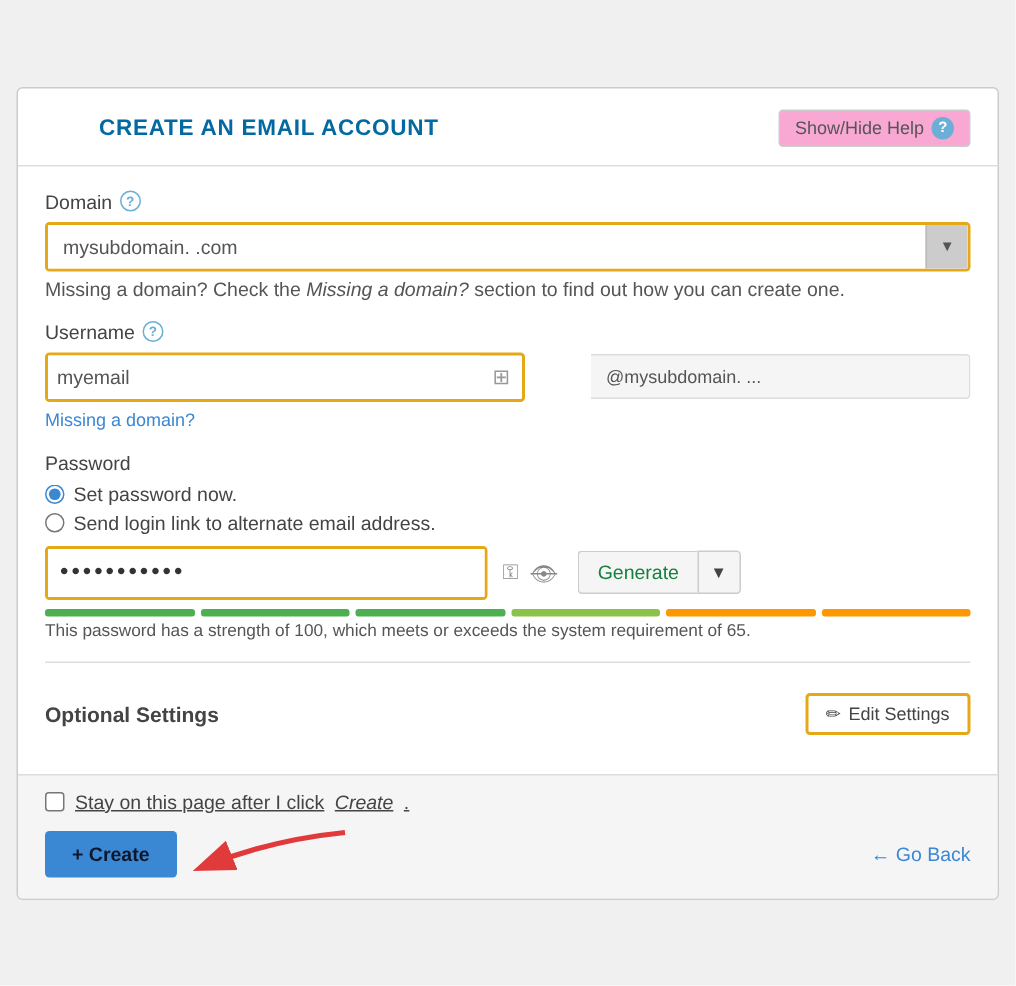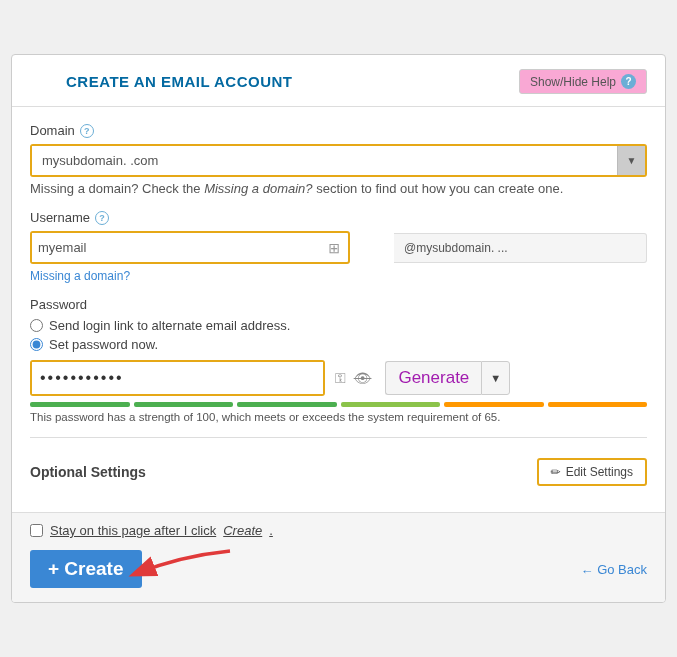--- a/index.html
+++ b/index.html
@@ -222,22 +222,22 @@
     .generate-btn-group {
       display: flex;
       align-items: stretch;
       margin-left: 4px;
     }
     .generate-btn {
       padding: 6px 12px;
       background: #f5f5f5;
       border: 1px solid #ccc;
       border-right: none;
-      font-size: 17px;
-      color: #a21caf;
+      font-size: 13px;
+      color: #15803d;
       cursor: pointer;
       border-radius: 3px 0 0 3px;
     }
     .generate-dropdown {
       padding: 6px 8px;
       background: #f5f5f5;
       border: 1px solid #ccc;
       font-size: 11px;
       color: #444;
       cursor: pointer;
@@ -308,25 +308,25 @@
       font-style: italic;
     }
     .bottom-row {
       display: flex;
       align-items: center;
       justify-content: space-between;
       position: relative;
     }
     .create-btn {
       background: #3a87d4;
-      color: #ffffff;
+      color: #0f172a;
       border: none;
       border-radius: 3px;
       padding: 8px 18px;
-      font-size: 19px;
+      font-size: 13px;
       font-weight: bold;
       cursor: pointer;
     }
     .go-back-link {
       color: #3a87d4;
       font-size: 13px;
       cursor: pointer;
       display: flex;
       align-items: center;
       gap: 4px;
@@ -388,26 +388,26 @@
       </div>
       <a class="missing-domain-link">Missing a domain?</a>
     </div>
 
     <div class="password-section">
       <div class="field-label">
         <span>Password</span>
       </div>
       <div class="radio-group">
         <label class="radio-item">
+          <input type="radio" name="pw_type" checked="" style="">
+          <span>Set password now.</span>
+        </label>
+        <label class="radio-item">
           <input type="radio" name="pw_type" style="">
           <span>Send login link to alternate email address.</span>
-        </label>
-        <label class="radio-item">
-          <input type="radio" name="pw_type" checked="" style="">
-          <span>Set password now.</span>
         </label>
       </div>
       <div class="password-row">
         <div class="password-input-wrapper">
           <input class="password-input" type="password" value="password123" style="">
         </div>
         <div class="password-icons">
           <span class="pw-icon">⚿</span>
           <span class="pw-icon" style="text-decoration: line-through;">👁</span>
         </div>

